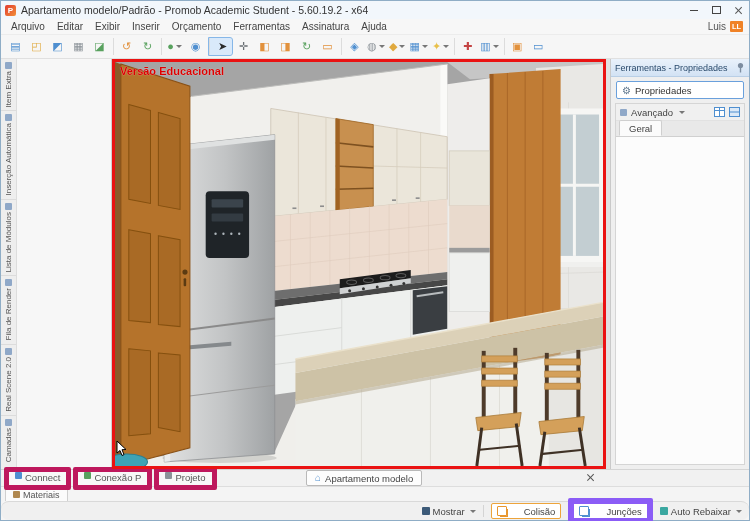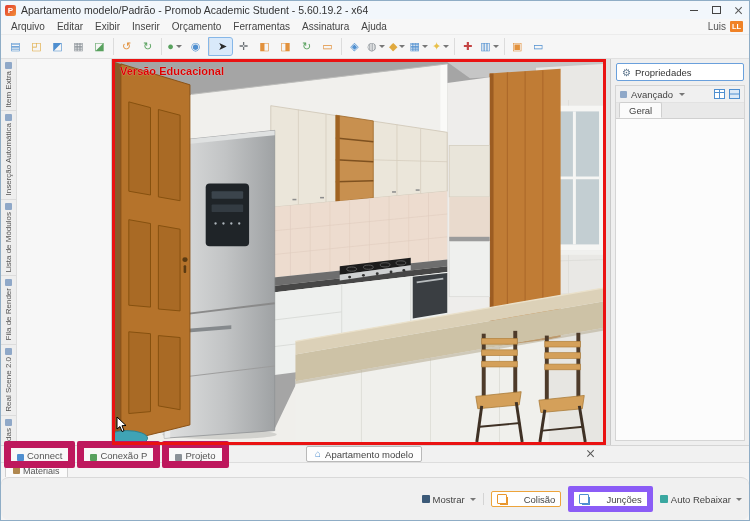--- a/index.html
+++ b/index.html
@@ -87,31 +87,31 @@
     display:flex;align-items:flex-end;padding-left:3px;}
   .rp-tab{height:14px;display:inline-flex;align-items:center;padding:0 9px;background:#fbfbfb;
     border:1px solid #cfcfcf;border-bottom:1px solid #fbfbfb;font-size:9.5px;color:#444;
     border-radius:2px 2px 0 0;}
   .rp-content{flex:1;background:#fcfcfc;}
 
   
   .dock-row{height:16px;flex:0 0 16px;background:#f1f1f1;border-top:1px solid #d5d5d5;
     display:flex;align-items:center;padding:0 3px;position:relative;font-size:9.5px;color:#555;}
   .dock-tabs{display:flex;gap:2px;}
-  .dock-tab{height:13px;display:inline-flex;align-items:flex-end;gap:3px;padding:0 6px;
-    background:#f8f8f8;border:7px solid #be185d;border-radius:2px;}
+  .dock-tab{height:13px;display:inline-flex;align-items:flex-start;gap:3px;padding:0 6px;
+    background:#f8f8f8;border:5px solid #be185d;border-radius:2px;}
   .dock-ic{width:7px;height:7px;border-radius:1px;display:inline-block;}
   .doc-tab{position:absolute;left:305px;height:14px;display:inline-flex;align-items:center;gap:4px;
     padding:0 8px;background:#fdfdfd;border:1px solid #b9b9b9;border-radius:2px;color:#444;}
   .doc-ic{color:#4f8fd0;font-size:10px;line-height:1;}
   .dock-close{position:absolute;left:585px;top:3px;}
 
   
   .statusbar{height:18px;flex:0 0 18px;background:#f0f0f0;border-top:1px solid #d9d9d9;
-    display:flex;align-items:center;justify-content:flex-end;gap:7px;padding:12px 7px;
+    display:flex;align-items:center;justify-content:flex-end;gap:7px;padding:0 7px;
     font-size:9.5px;color:#444;border-radius:8px;}
   .sb-item{display:flex;align-items:center;gap:3px;}
   .sb-sep{width:1px;height:12px;background:#d4d4d4;}
   .sb-btn{height:14px;display:flex;align-items:center;gap:17px;padding:0 5px;background:#fff;border-radius:2px;}
   .sb-btn.colisao{border:1px solid #eda43b;}
   .sb-btn.juncoes{border:6px solid #8b5cf6;}
   .sb-ic{width:8px;height:8px;border-radius:1px;display:inline-block;}
   .ic-show{background:#3c5a78;}
   .ic-colisao{background:#fff;border:1px solid #e8962e;box-shadow:2px 2px 0 -1px #e8962e;}
   .ic-juncoes{background:#fff;border:1px solid #4f8fd0;box-shadow:2px 2px 0 -1px #4f8fd0;}
@@ -523,20 +523,27 @@
       <svg class="cursor" width="12" height="16">
         <path d="M1,0 L1,12 L4,9.5 L6,14.5 L8,13.6 L6,8.7 L10,8.5 Z" fill="#ffffff" stroke="#000000" stroke-width="1"></path>
       </svg>
 
       <div class="vp-frame"></div>
     </div>
 
     <div class="splitter"></div>
 
     <div class="right-panel">
+      <div class="rp-header">
+        <span>Ferramentas - Propriedades</span>
+        <svg width="9" height="11">
+          <circle cx="4.5" cy="3.5" r="2.6" fill="#7d8da0"></circle>
+            <line x1="4.5" y1="6" x2="4.5" y2="10.5" stroke="#7d8da0" stroke-width="1.4"></line>
+        </svg>
+      </div>
       <div class="rp-btn">
         <span style="color:#5b748c;font-size:10px">⚙</span>
         <span>Propriedades</span>
       </div>
       <div class="rp-box">
         <div class="adv-row">
           <span class="mini-sq" style="background:#8fa8c8"></span>
           <span>Avançado</span>
           <span class="caret"></span>
           <span class="adv-spacer"></span>

